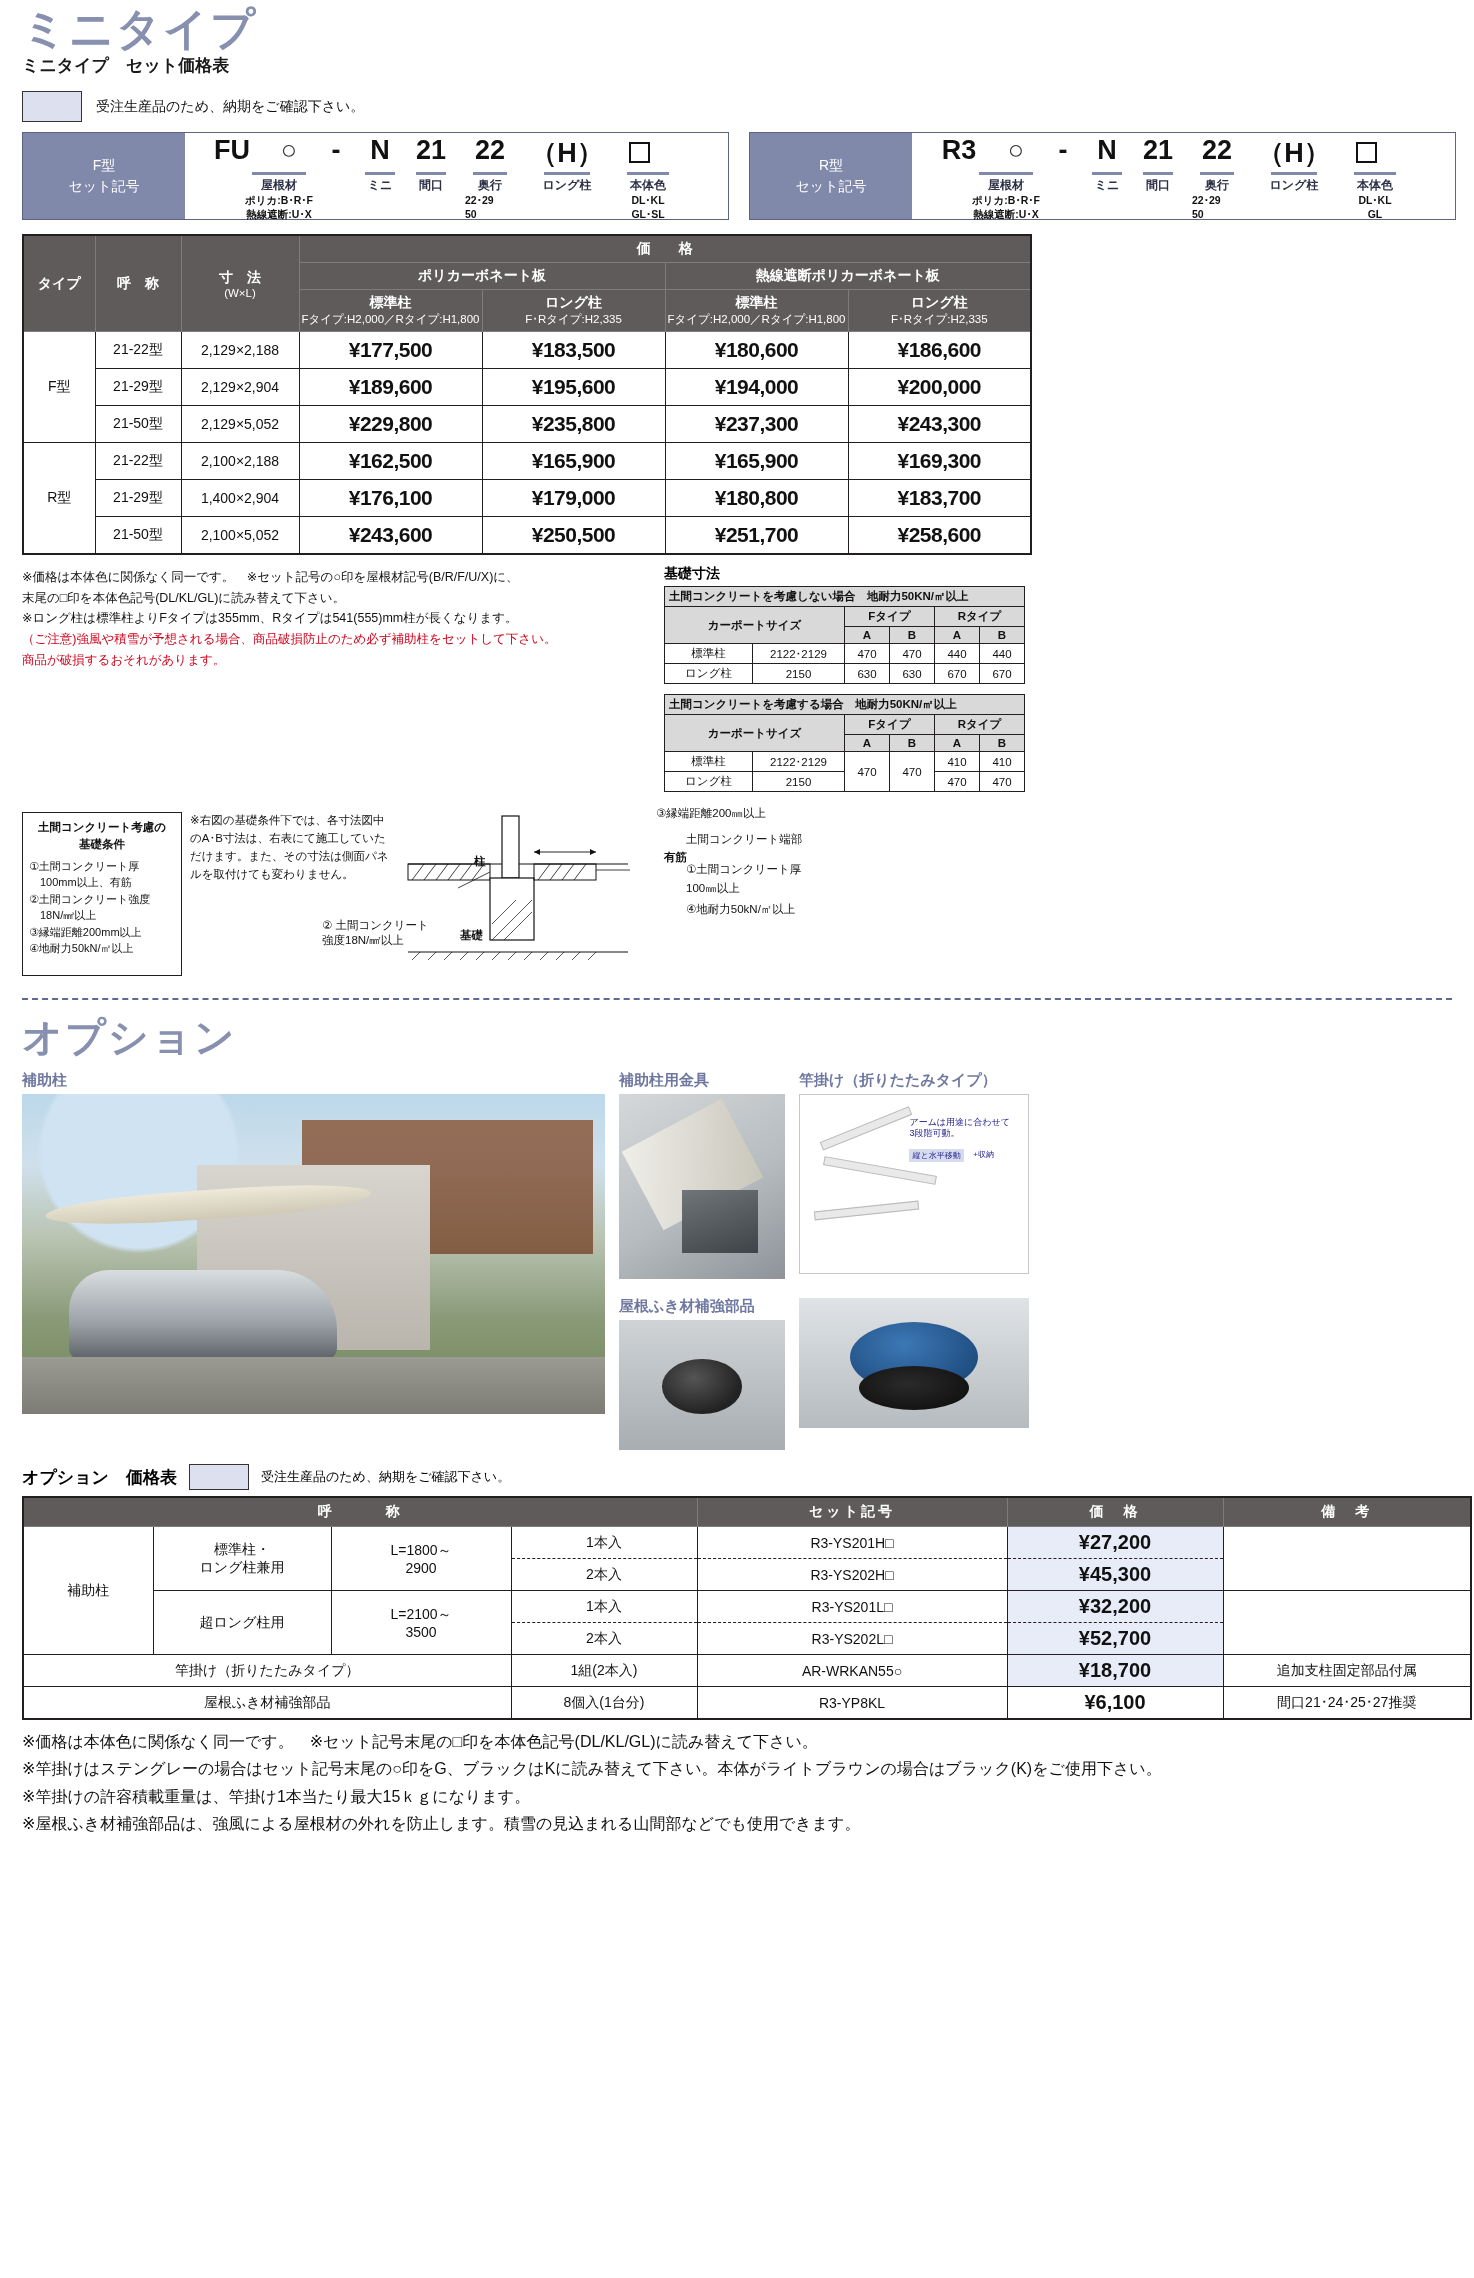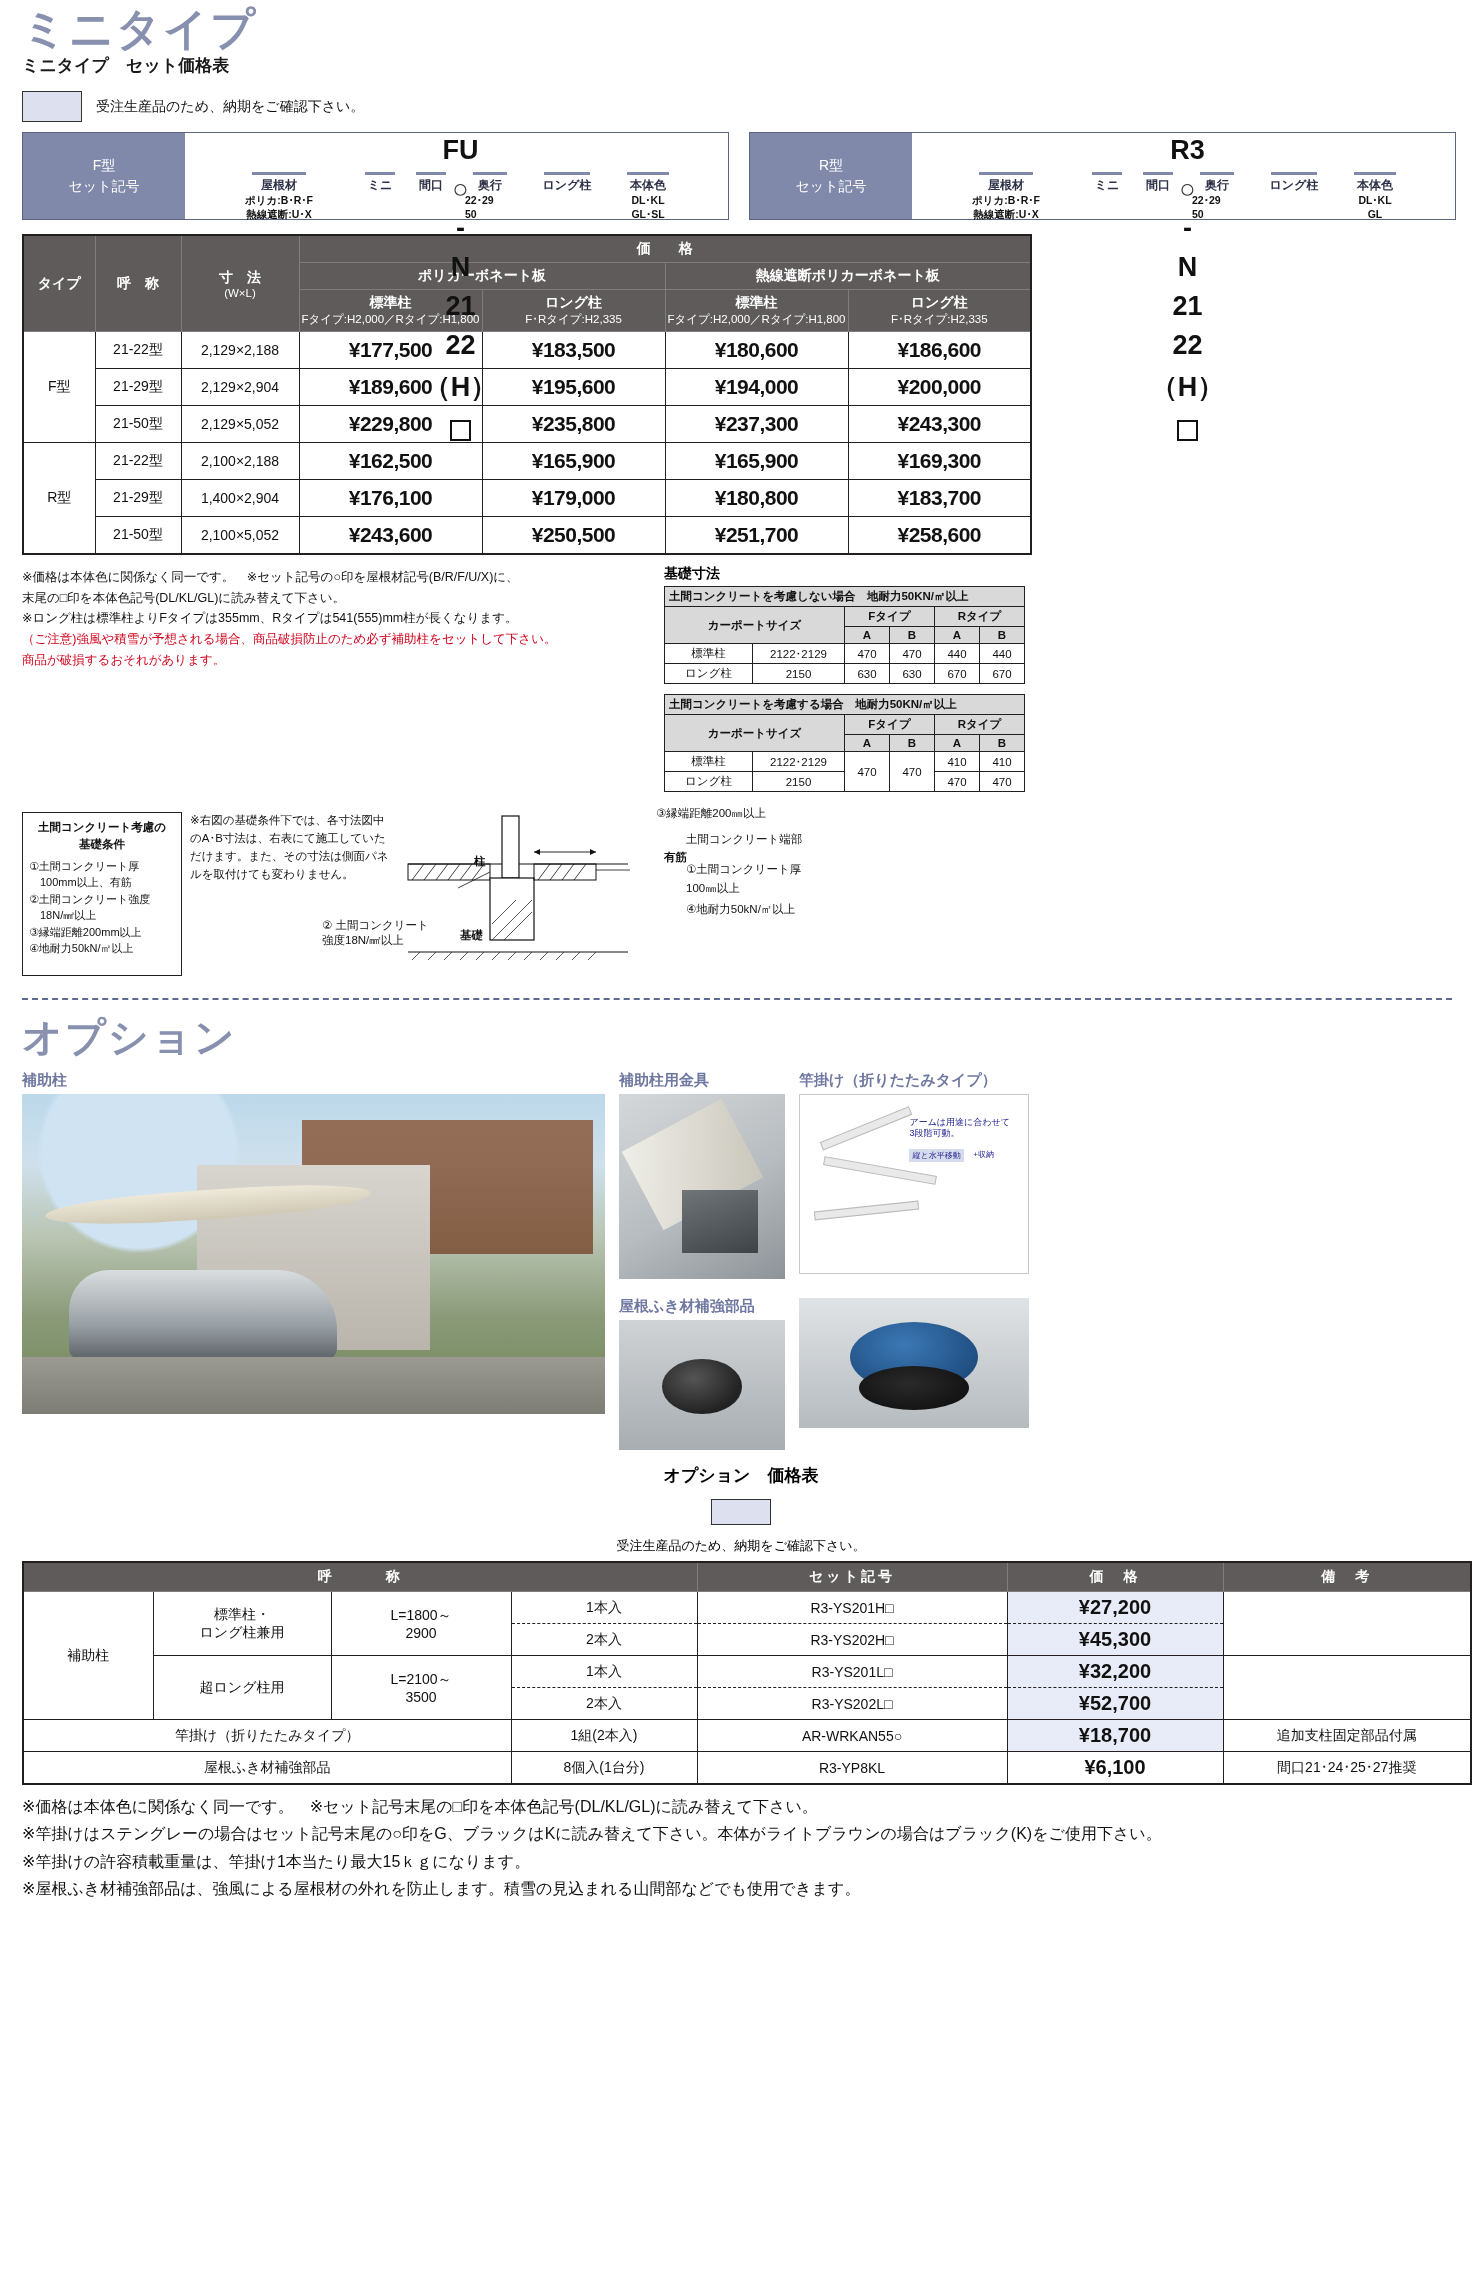--- a/index.html
+++ b/index.html
@@ -44,23 +44,23 @@
     width: 707px; height: 88px; background: #fff;
   }
   .setcode-label {
     width: 162px; background: #8189ab; color: #fff;
     display: flex; flex-direction: column; align-items: center;
     justify-content: center; font-size: 14px; line-height: 1.5;
     flex: 0 0 162px;
   }
   .setcode-body { flex: 1; position: relative; padding: 2px 8px 0 8px; }
   .code-line {
-    display: flex; align-items: center; gap: 8px;
+    display: flex; align-items: flex-start; gap: 0px;
     font-size: 27px; font-weight: bold; color: #111;
-    height: 36px; padding-left: 8px; flex-direction: column;
+    height: 36px; padding-left: 8px;
   }
   .code-line .seg { text-align: center; position: relative; }
   .seg-circle { font-size: 27px; color: #333; font-weight: normal; }
   .seg-square {
     display: inline-block; width: 21px; height: 21px;
     border: 2px solid #111; vertical-align: middle;
   }
   .labels-line {
     display: flex; font-size: 11px; color: #3a3f57;
     padding-left: 8px;
@@ -138,21 +138,21 @@
   
   .opt-title {
     font-size: 40px; font-weight: bold; color: #8790ae;
     letter-spacing: 2px; margin: 4px 0 6px 8px;
   }
   .photo-cap { font-size: 15px; color: #6f78a0; font-weight: bold; margin: 0 0 4px 0; }
   .photos { display: flex; gap: 14px; margin: 0 0 0 8px; }
   .ph { position: relative; }
   .ph-img { border: 0; display: block; }
 
-  .opt-price-head { display: flex; align-items: center; gap: 12px; margin: 14px 0 6px 8px; flex-direction: column; }
+  .opt-price-head { display: flex; align-items: center; gap: 12px; margin: 14px 0 6px 8px; }
   .opt-price-head .t { font-size: 17px; font-weight: bold; }
   .opt-sw { width: 60px; height: 26px; background: #dde0ee; border: 1px solid #333; }
   .opt-sw-txt { font-size: 13px; }
 
   table.opt {
     border-collapse: collapse; width: 1448px; table-layout: fixed;
     margin-left: 8px; border: 2px solid #231f20;
   }
   table.opt th {
     background: #5e5b5a; color: #fff; font-size: 14px; padding: 5px 0;

